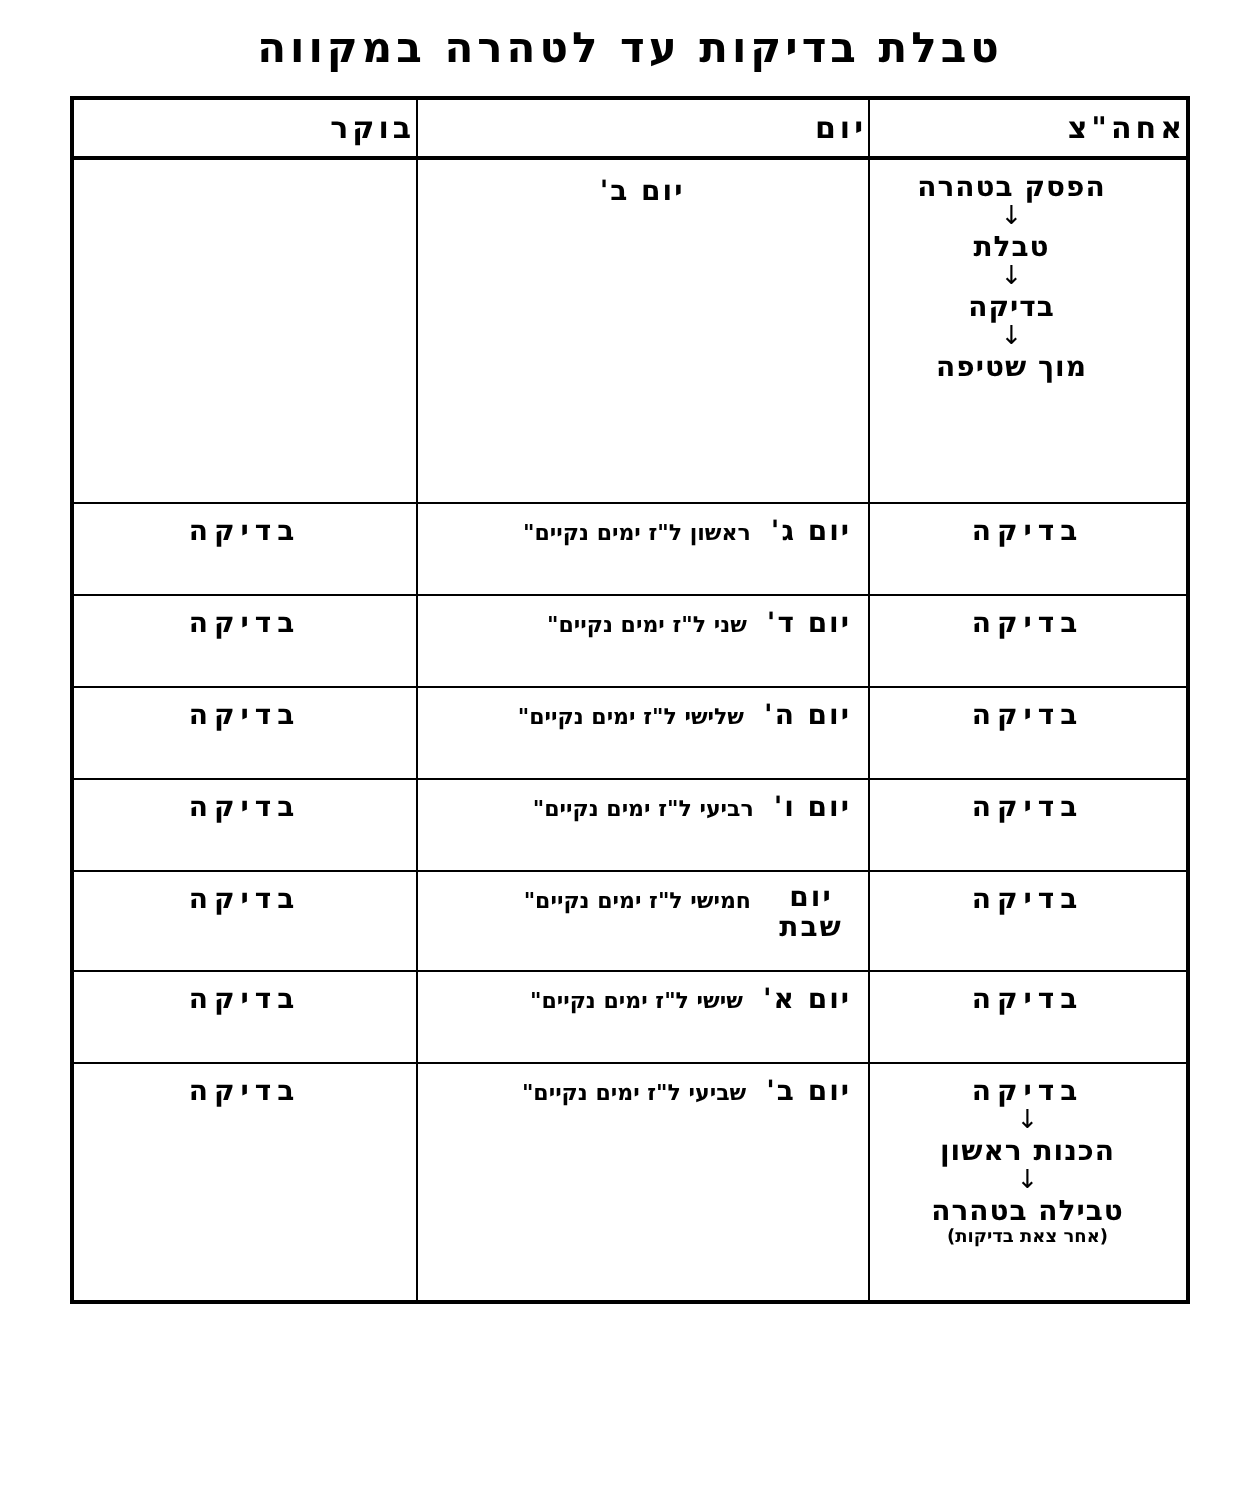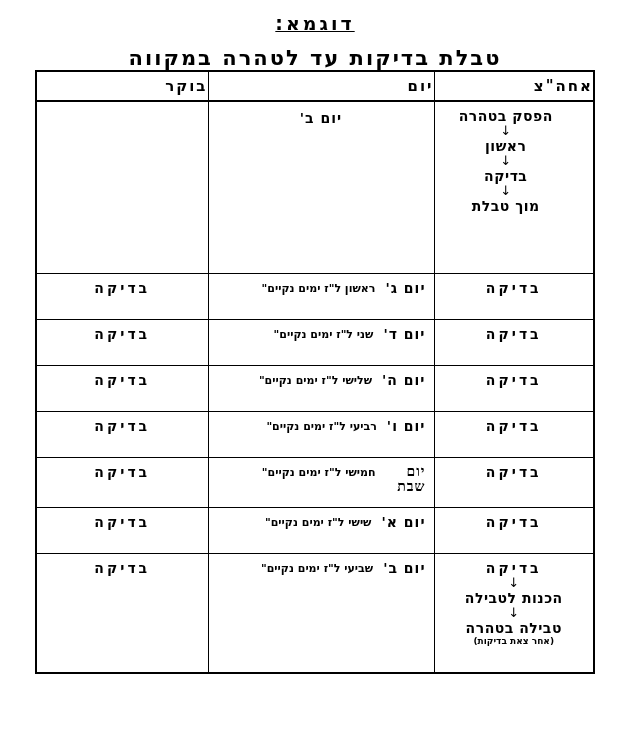--- a/index.html
+++ b/index.html
@@ -27,21 +27,21 @@
     letter-spacing: 3px;
     text-decoration: underline;
     margin-top: 12px;
   }
   .doc-subtitle {
     text-align: center;
     font-size: 21px;
     font-weight: bold;
     letter-spacing: 2px;
     margin-top: 12px;
-    margin-bottom: 0;
+    margin-bottom: 12px;
   }
   table.main {
     border-collapse: collapse;
     width: 558px;
     margin: 0 auto;
     table-layout: fixed;
     border: 2px solid #000;
   }
   table.main th, table.main td {
     border: 1px solid #000;
@@ -79,24 +79,23 @@
   }
   .day-label {
     font-size: 14px;
     font-weight: bold;
     letter-spacing: 1px;
     white-space: nowrap;
     text-align: center;
   }
   .day-label.stacked {
     line-height: 1.1;
-    text-align: right;
+    text-align: center;
     white-space: normal;
     width: 40px;
-    font-family: Liberation Serif, serif;
   }
   .day-note {
     font-size: 11px;
     font-weight: bold;
     padding-top: 2px;
   }
   .first-row-day {
     text-align: center;
     font-size: 14px;
     font-weight: bold;
@@ -128,21 +127,20 @@
   .evening-block {
     text-align: center;
     padding: 6px 4px 10px 4px;
   }
 </style>
 </head>
 <body>
 
 <div class="page">
 
-  <div class="doc-title">דוגמא:</div>
   <div class="doc-subtitle">טבלת בדיקות עד לטהרה במקווה</div>
 
   <table class="main">
     <colgroup>
       <col class="c-evening">
       <col class="c-day">
       <col class="c-morning">
     </colgroup>
     <thead>
       <tr>
@@ -151,25 +149,25 @@
         <th>בוקר</th>
       </tr>
     </thead>
     <tbody>
 
       <tr style="height:172px;">
         <td>
           <div class="seq">
             <div class="seq-item">הפסק בטהרה</div>
             <div class="arrow">↓</div>
-            <div class="seq-item">ראשון</div>
+            <div class="seq-item">טבלת</div>
             <div class="arrow">↓</div>
             <div class="seq-item">בדיקה</div>
             <div class="arrow">↓</div>
-            <div class="seq-item">מוך טבלת</div>
+            <div class="seq-item">מוך שטיפה</div>
           </div>
         </td>
         <td>
           <div class="first-row-day">יום ב'</div>
         </td>
         <td></td>
       </tr>
 
       <tr style="height:46px;">
         <td>
@@ -259,21 +257,21 @@
         <td>
           <div class="cell spaced">בדיקה</div>
         </td>
       </tr>
 
       <tr style="height:120px;">
         <td>
           <div class="evening-block">
             <div class="seq-item spaced">בדיקה</div>
             <div class="arrow">↓</div>
-            <div class="seq-item">הכנות לטבילה</div>
+            <div class="seq-item">הכנות ראשון</div>
             <div class="arrow">↓</div>
             <div class="seq-item">טבילה בטהרה</div>
             <div class="tiny">(אחר צאת בדיקות)</div>
           </div>
         </td>
         <td>
           <div class="row-daytext">
             <span class="day-label">יום ב'</span>
             <span class="day-note">שביעי ל"ז ימים נקיים"</span>
           </div>

